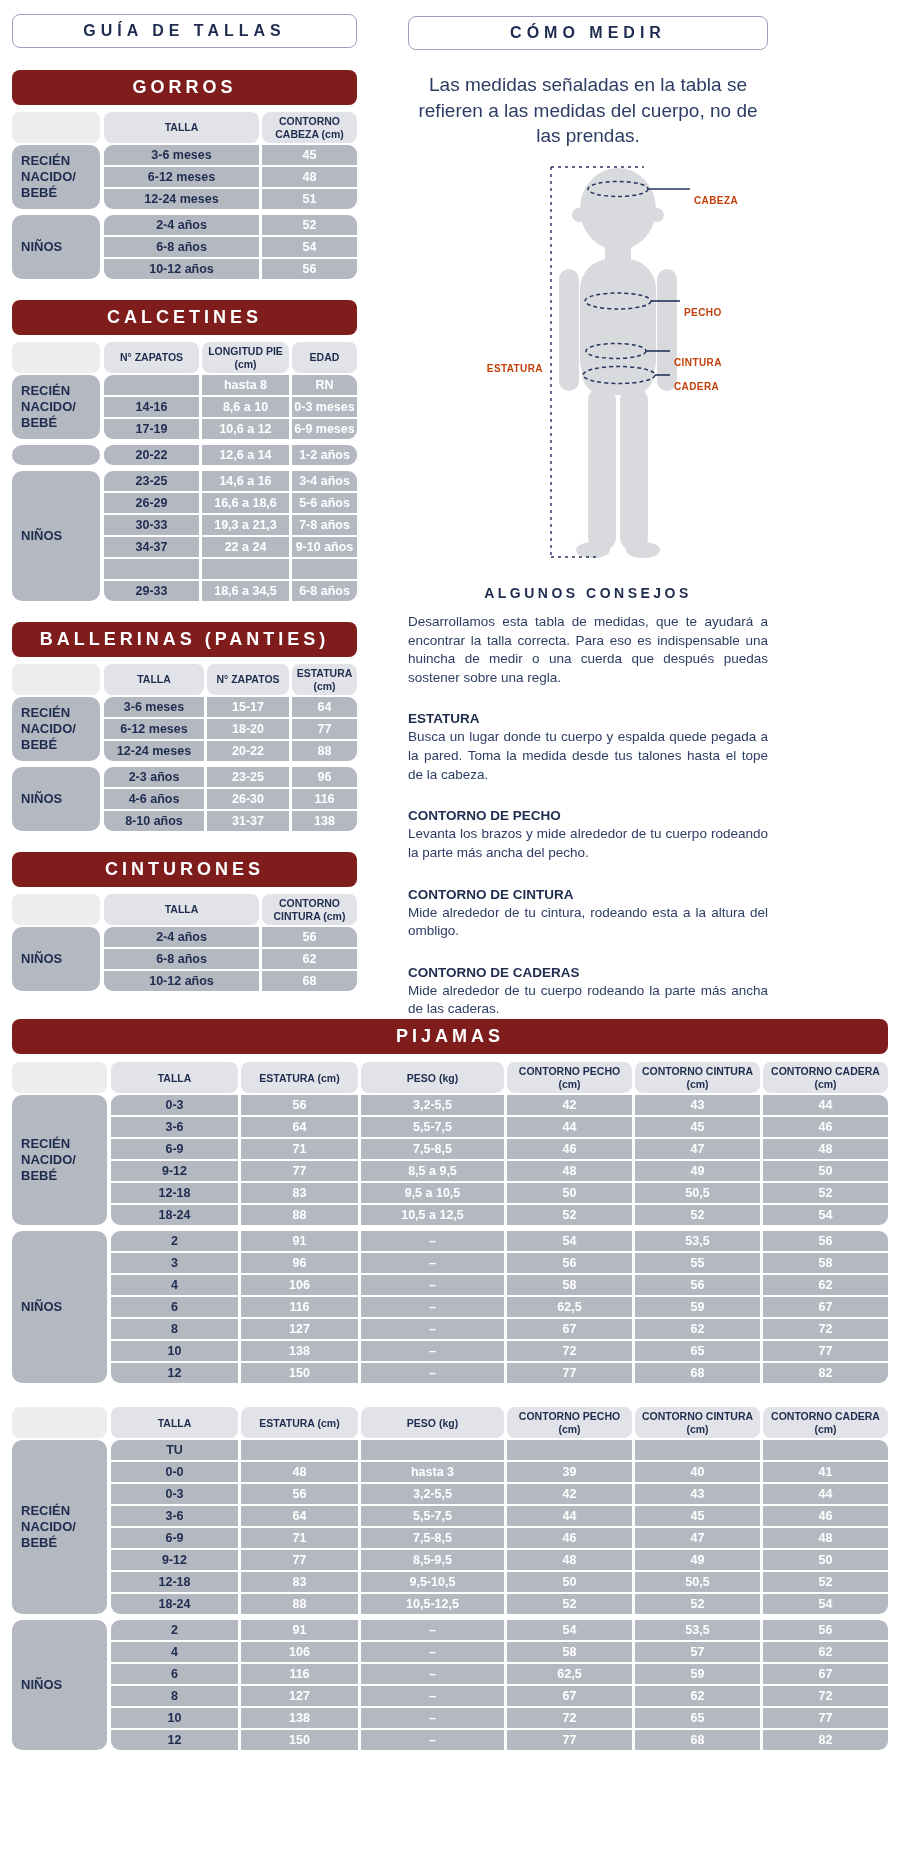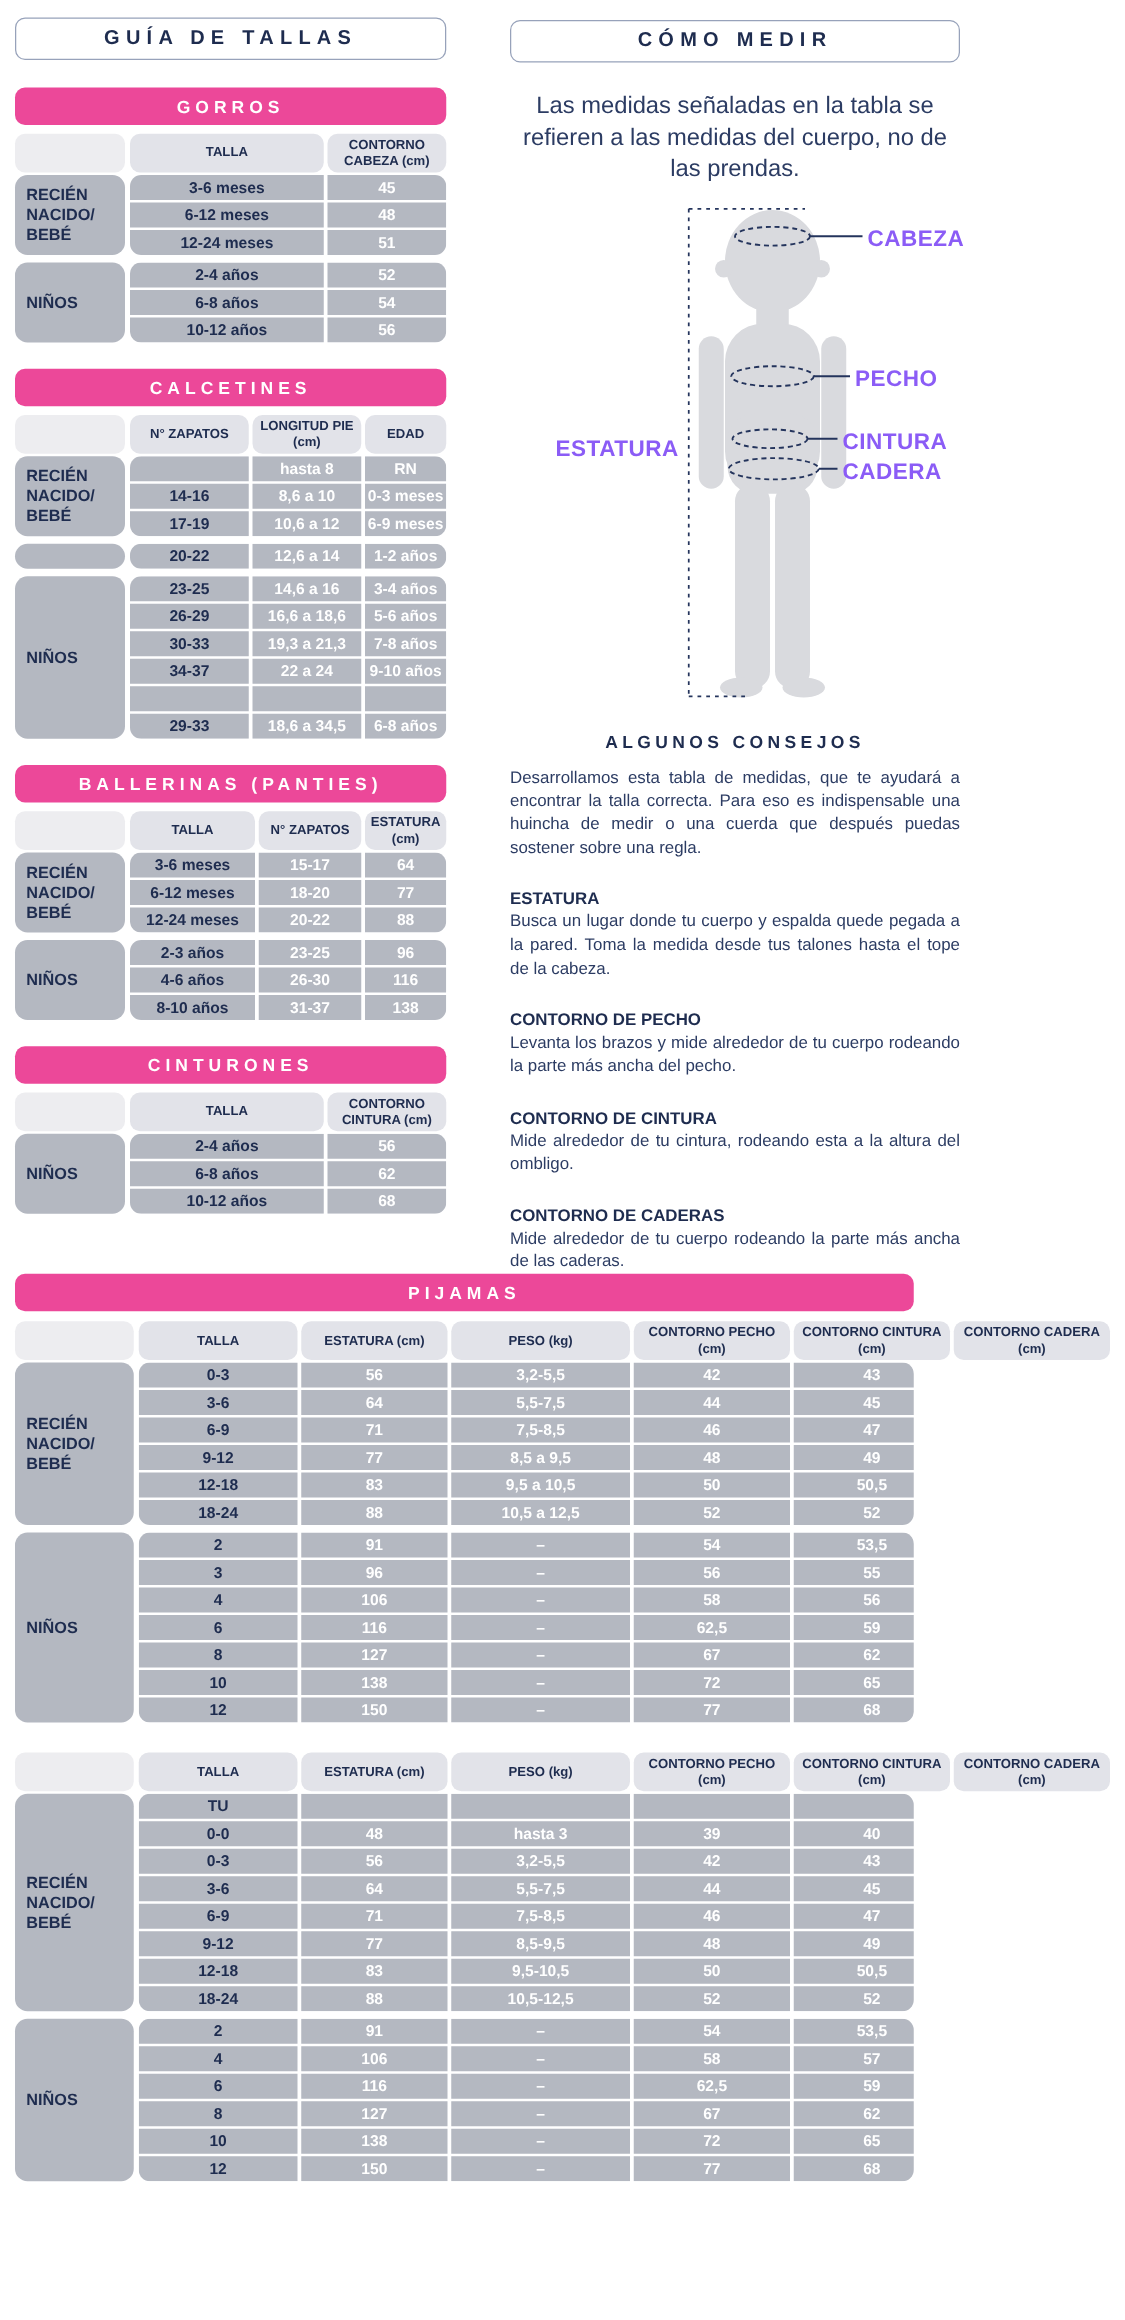--- a/index.html
+++ b/index.html
@@ -15,22 +15,22 @@
   .col-right{width:360px;flex:none;padding-top:2px;}
 
   .title-box{
     border:1.5px solid #97a2ba;border-radius:8px;background:#fff;
     color:#1e2c4f;font-weight:bold;font-size:16px;letter-spacing:5px;
     text-align:center;padding:7px 2px;margin-bottom:22px;
   }
 
   .table-section{margin-bottom:21px;}
   .section-bar{
-    background:#ec4899;color:#fff;border-radius:8px;text-align:center;
-    font-weight:bold;font-size:14px;letter-spacing:4px;padding:7px 0;
+    background:#7f1d1d;color:#fff;border-radius:8px;text-align:center;
+    font-weight:bold;font-size:18px;letter-spacing:4px;padding:7px 0;
     margin-bottom:7px;
   }
 
   .size-table{--label:88px;}
   [data-table="gorros"],[data-table="cinturones"]{--cols:155px 95px;}
   [data-table="calcetines"]{--cols:95px 87px 65px;}
   [data-table="ballerinas"]{--cols:100px 82px 65px;}
   [data-table="pijamas"],[data-table="ropa-interior"]{
     --label:95px;--cols:127px 117px 143px 125px 125px 125px;
   }
@@ -55,33 +55,33 @@
     display:grid;grid-template-columns:var(--cols);gap:2px 3px;
     border-radius:9px;overflow:hidden;
   }
   .dcell{
     background:#b4b8c1;color:#ffffff;font-weight:bold;font-size:12.5px;
     display:flex;align-items:center;justify-content:center;
     min-height:20px;padding:0 2px;box-sizing:border-box;
   }
   .dcell.c0{color:#1e2c4f;}
 
-  .full-section{width:719px;margin:0 0 24px 0;}
+  .full-section{width:876px;margin:0 0 24px 0;}
   .full-section .section-bar{margin-bottom:8px;}
 
   
   .intro{
     font-size:19px;line-height:1.35;text-align:center;margin:0 0 10px 0;
     font-weight:500;color:#2c3c63;
   }
   .diagram{position:relative;width:360px;height:412px;margin-bottom:14px;}
   .diagram svg{position:absolute;left:0;top:0;}
   .dlabel{
-    position:absolute;font-weight:bold;font-size:18px;color:#8b5cf6;
-    letter-spacing:0.4px;white-space:nowrap;
+    position:absolute;font-weight:bold;font-size:10px;color:#c2410c;
+    letter-spacing:0.4px;white-space:nowrap;margin-top:14px;
   }
   .lbl-cabeza{left:286px;top:22px;}
   .lbl-pecho{left:276px;top:134px;}
   .lbl-cintura{left:266px;top:184px;}
   .lbl-cadera{left:266px;top:208px;}
   .lbl-estatura{right:225px;top:190px;}
 
   .consejos-title{
     text-align:center;font-weight:bold;font-size:14px;letter-spacing:3.5px;
     color:#1e2c4f;margin:4px 0 12px 0;

